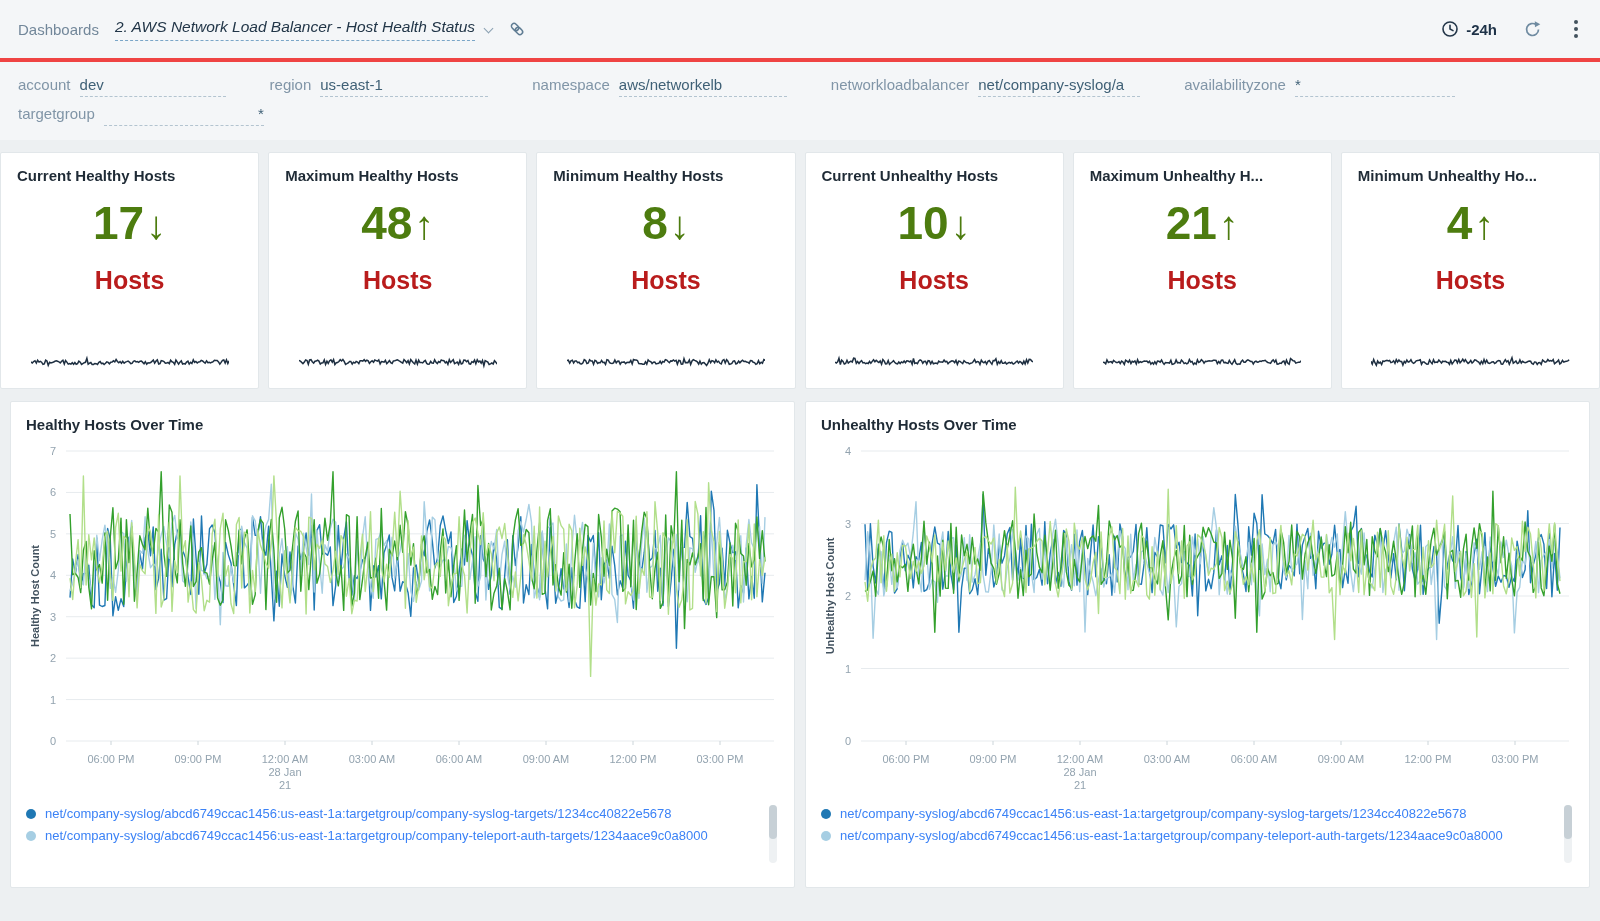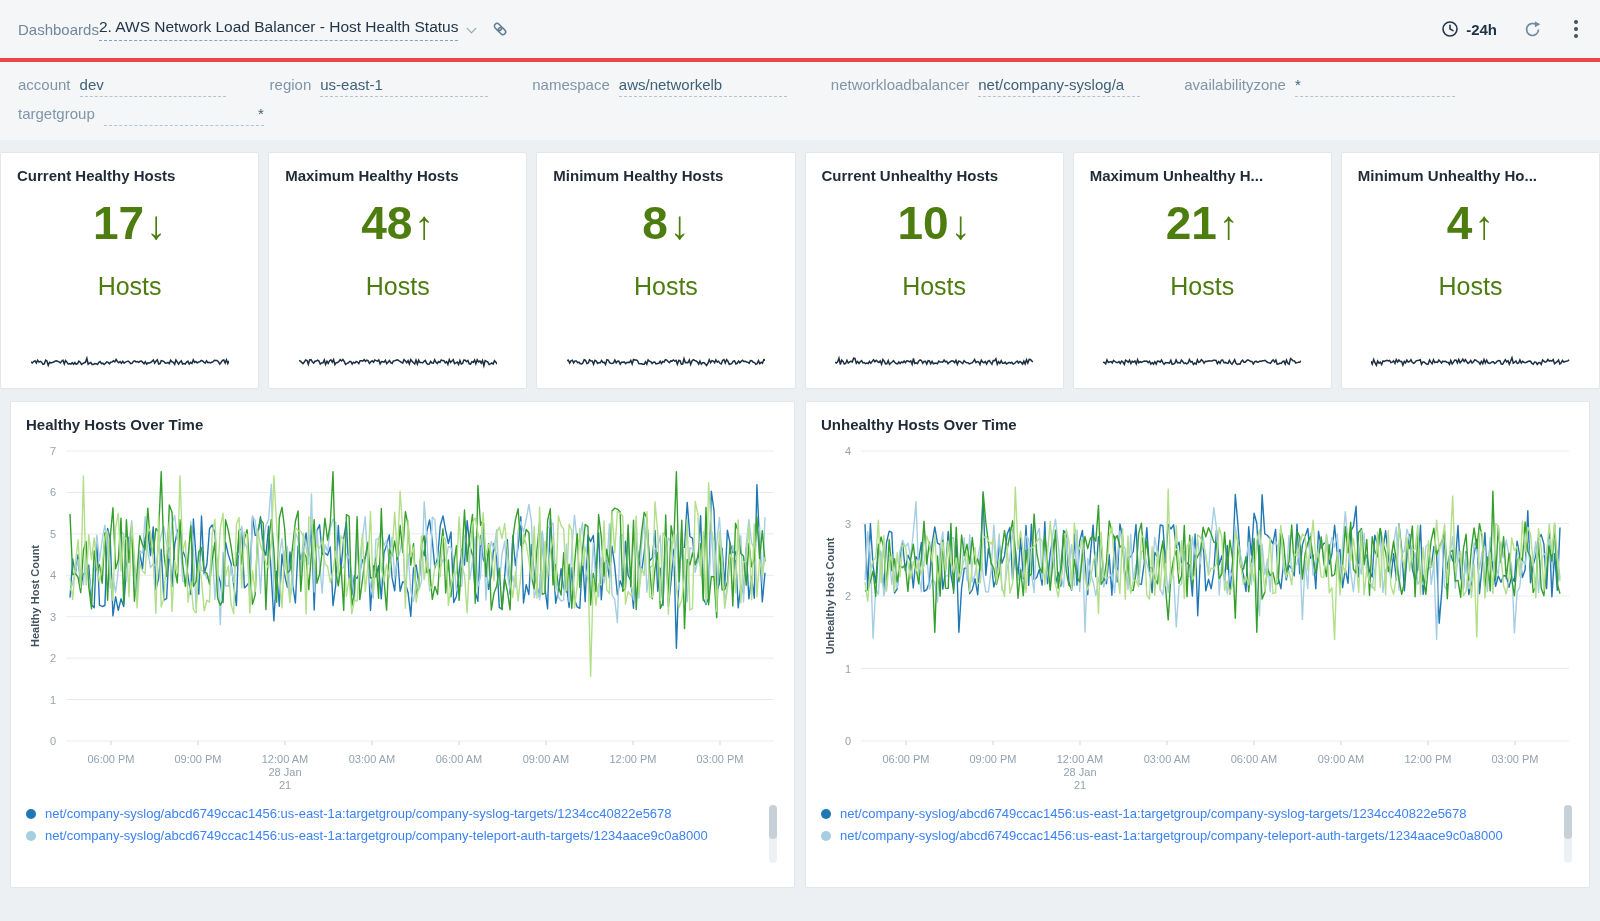--- a/index.html
+++ b/index.html
@@ -13,21 +13,21 @@
   
   .header {
     height: 62px;
     display: flex;
     align-items: center;
     padding: 0 18px;
     border-bottom: 4px solid #ef4444;
     background: #f4f6f8;
   }
   .breadcrumb { font-size: 15px; color: #72879a; cursor: pointer; }
-  .title-wrap { display: flex; align-items: center; margin-left: 0; cursor: pointer; }
+  .title-wrap { display: flex; align-items: center; margin-left: 16px; cursor: pointer; font-style: italic; }
   .dash-title {
     font-size: 15.5px; color: #223648;
     border-bottom: 1px dashed #7aa6c8;
     padding-bottom: 4px;
   }
   .chev {
     width: 7px; height: 7px;
     border: solid #8aa0b2; border-width: 0 1.5px 1.5px 0;
     transform: rotate(45deg);
     margin: -2px 0 0 10px;
@@ -70,22 +70,22 @@
     font-size: 15px; font-weight: 700; color: #1f2b36;
     white-space: nowrap; overflow: hidden;
   }
   .stat-value {
     text-align: center; margin-top: 16px;
     font-size: 46px; font-weight: 700; color: #4d7c0f;
     line-height: 1;
   }
   .stat-arrow { font-size: 40px; font-weight: 400; margin-left: 2px; }
   .stat-unit {
-    text-align: center; margin-top: 26px;
-    font-size: 25px; font-weight: 400; color: #4d7c0f;
+    text-align: center; margin-top: 20px;
+    font-size: 25px; font-weight: 700; color: #b91c1c;
   }
   .spark-wrap { margin-top: auto; text-align: center; padding-bottom: 4px; }
   .spark { width: 88%; height: 16px; display: inline-block; }
 
   
   .charts-row { display: flex; gap: 10px; padding: 0 10px; margin-top: 12px; }
   .chart-panel {
     flex: 1; height: 487px;
     background: #fff;
     border: 1px solid #e2e7ea;

